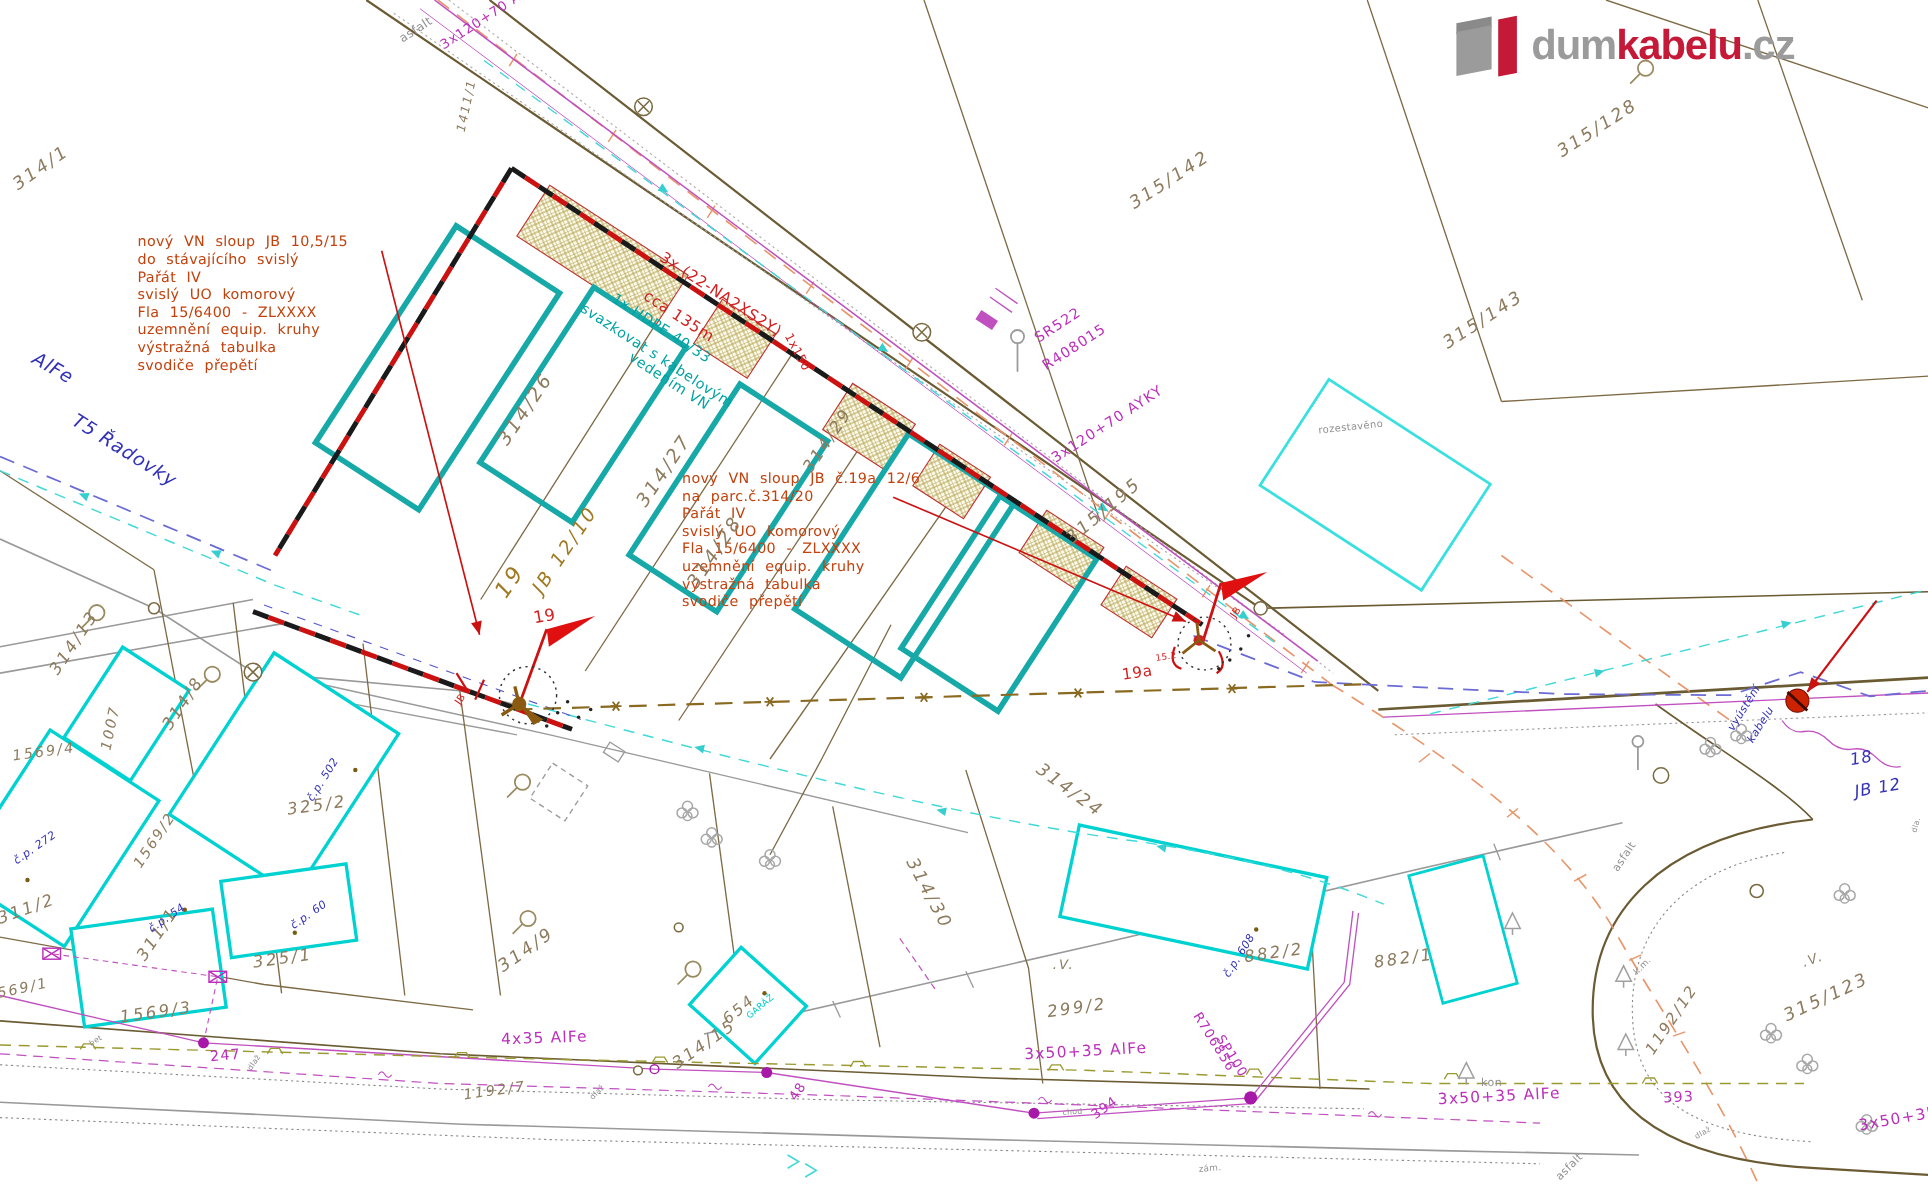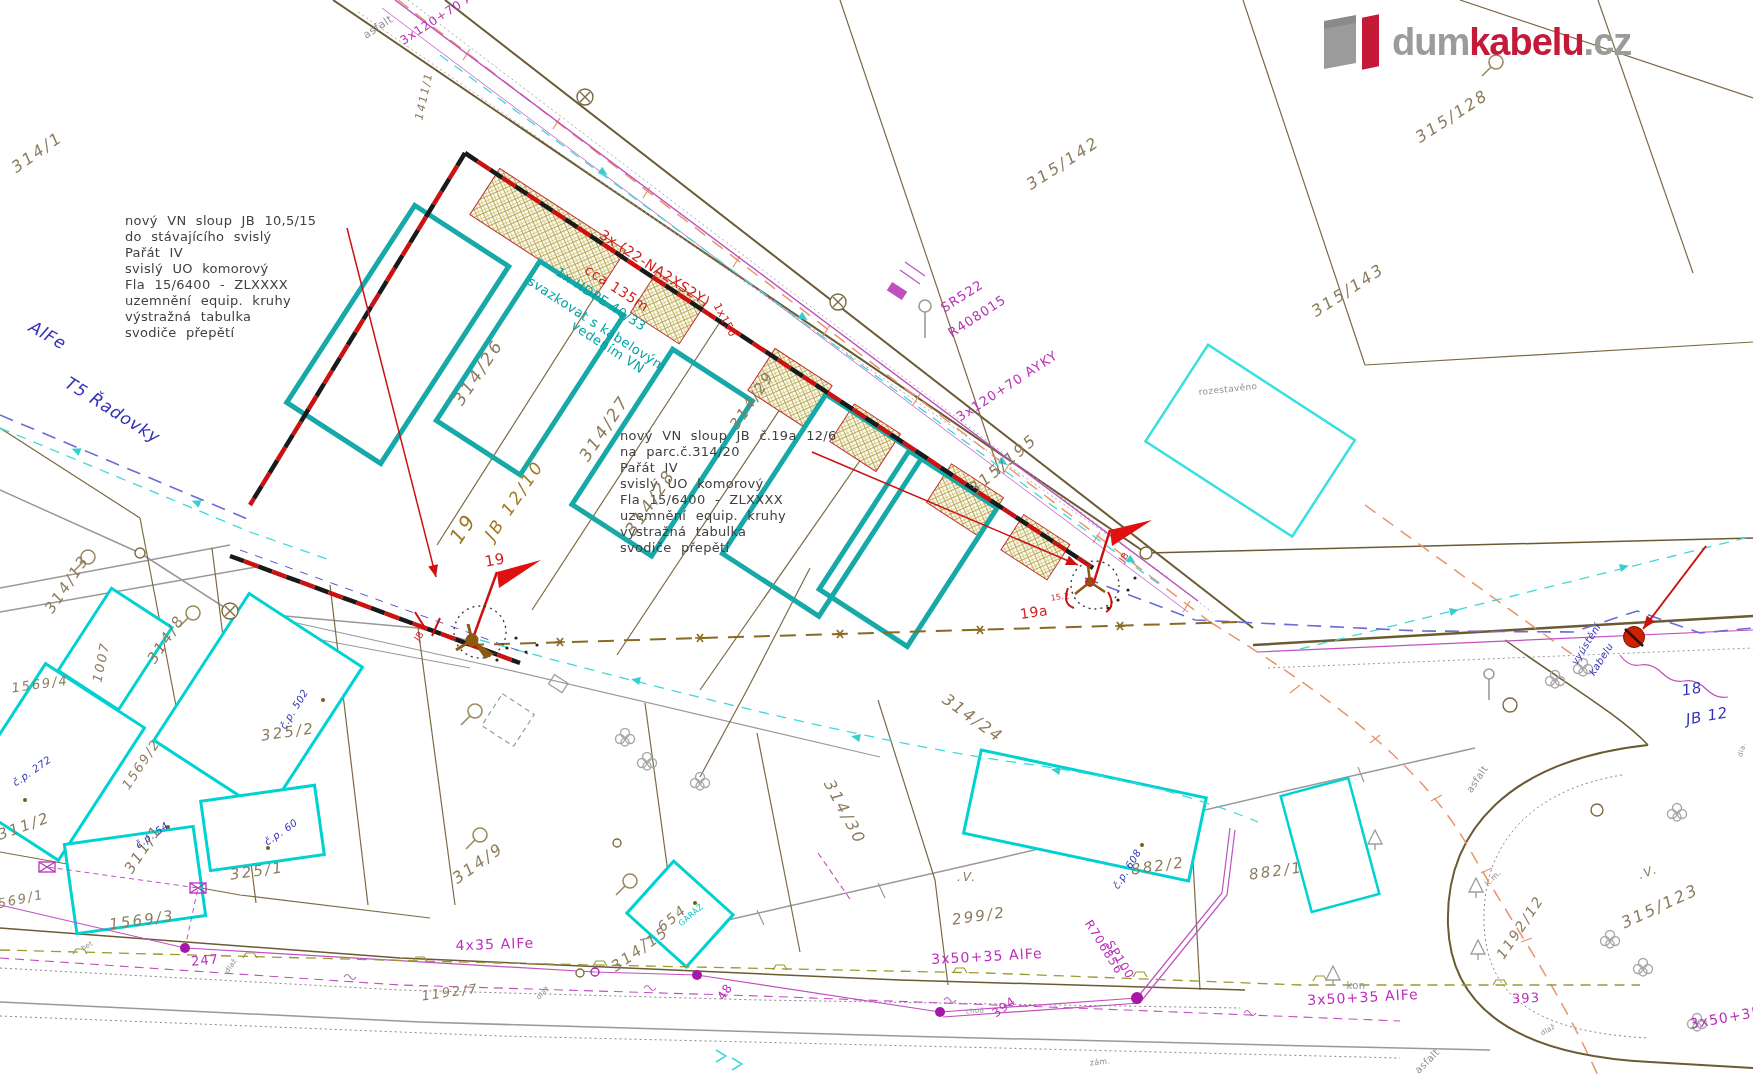--- a/index.html
+++ b/index.html
@@ -4,21 +4,21 @@
 <style>
   html,body{margin:0;padding:0}
   body{width:1753px;height:1080px;overflow:hidden;position:relative;background:#fff;
        font-family:"DejaVu Sans",sans-serif}
   #map{position:absolute;left:0;top:0;width:1753px;height:1080px}
   .lbl{position:absolute;white-space:nowrap;transform-origin:center;pointer-events:none}
   .parcel{font-style:italic;letter-spacing:.15em}
   .house{font-style:italic;letter-spacing:.05em}
   .util{letter-spacing:.08em}
   .note{letter-spacing:.04em}
-  .tblock{position:absolute;color:#404040;font-size:13px;line-height:16px;
+  .tblock{position:absolute;color:#c2410c;font-size:13px;line-height:16px;
           letter-spacing:.3px;word-spacing:5px;white-space:nowrap}
   .tblock .tl{display:block}
   .logo{position:absolute;left:1322px;top:12px;display:flex;align-items:center;gap:10px}
   .logo-icon{position:relative;width:60px;height:60px}
   .li-gray{position:absolute;left:2px;top:14px;width:32px;height:40px;background:#9b9b9b;
            transform:skewY(-11deg)}
   .li-roof{position:absolute;left:2px;top:6px;width:32px;height:10px;background:#8a8a8a;
            transform:skewY(-11deg)}
   .li-red{position:absolute;left:40px;top:4px;width:17px;height:52px;background:#c41937;
           transform:skewY(-11deg)}

